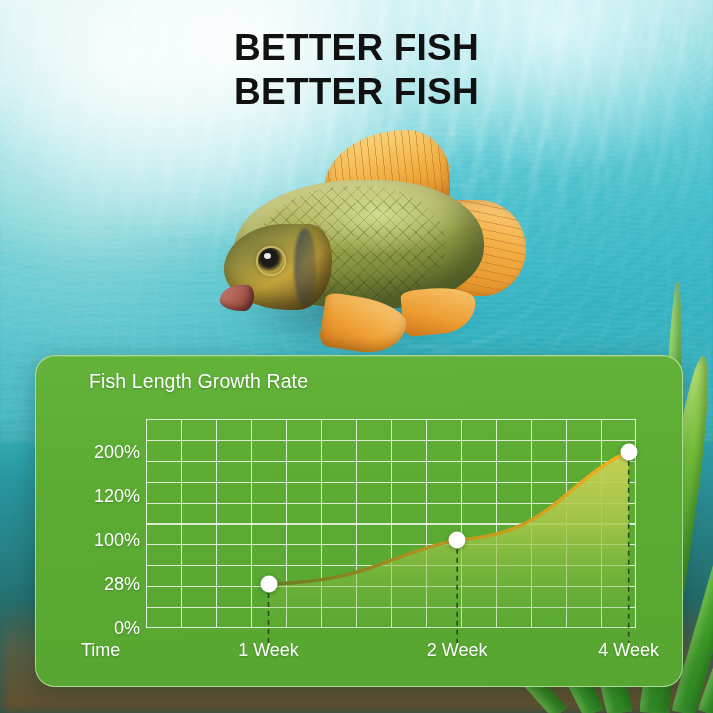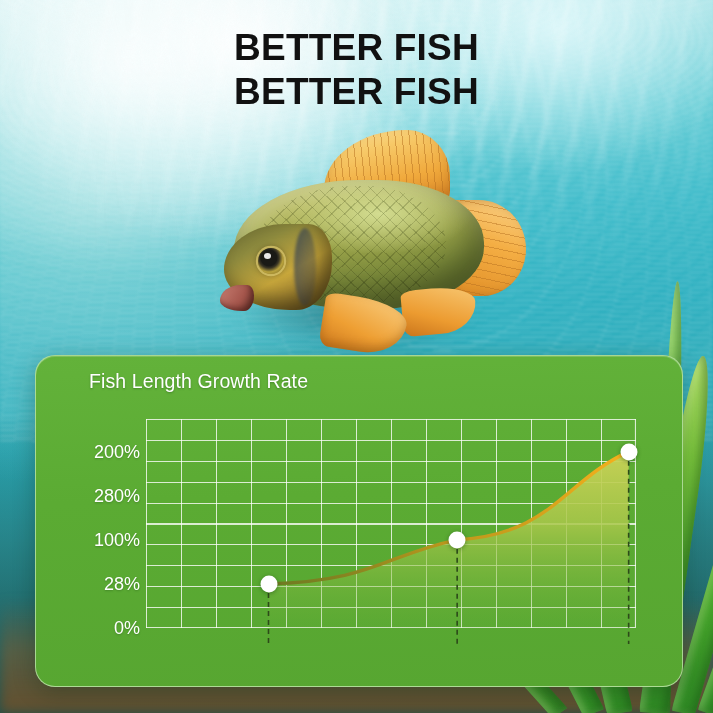--- a/index.html
+++ b/index.html
@@ -279,21 +279,21 @@
     <span class="l">BETTER FISH</span>
   </div>
 
   <div class="card">
     <div class="card-title">Fish Length Growth Rate</div>
 
     <div class="ylabels">
         <div class="ylab" style="top: 209px;">0%</div>
         <div class="ylab" style="top: 164.907px;">28%</div>
         <div class="ylab" style="top: 120.814px;">100%</div>
-        <div class="ylab" style="top: 76.7215px;">280%</div>
+        <div class="ylab" style="top: 76.7215px;">120%</div>
         <div class="ylab" style="top: 32.6287px;">200%</div>
       </div>
 
     <div class="plot">
       <div class="grid"></div>
       <svg class="chart-svg" viewBox="0 0 490 209" preserveAspectRatio="none">
         <defs>
           <linearGradient id="areaFill" x1="0" y1="0" x2="0" y2="1">
             <stop offset="0%" stop-color="#cbd257" stop-opacity="0.96"></stop>
             <stop offset="42%" stop-color="#a9c74a" stop-opacity="0.85"></stop>
@@ -313,15 +313,21 @@
             <line x1="482.65" y1="32.628691983122366" x2="482.65" y2="225" stroke="#2d4a1a" stroke-width="1.6" stroke-dasharray="5 4"></line>
           </g>
       </svg>
       <div class="dots">
           <div class="dot" title="1 Week: 50%" style="left: 122.5px; top: 164.907px; background: rgb(255, 255, 255);"></div>
           <div class="dot" title="2 Week: 100%" style="left: 311.15px; top: 120.814px; background: rgb(255, 255, 255);"></div>
           <div class="dot" title="4 Week: 200%" style="left: 482.65px; top: 32.6287px; background: rgb(255, 255, 255);"></div>
         </div>
     </div>
 
+    <div class="xlabels">
+        <div class="xlab time">Time</div>
+        <div class="xlab" style="left: 187.5px;">1 Week</div>
+        <div class="xlab" style="left: 376.15px;">2 Week</div>
+        <div class="xlab" style="left: 547.65px;">4 Week</div>
+      </div>
   </div>
 
 </div>
 
 </body></html>

